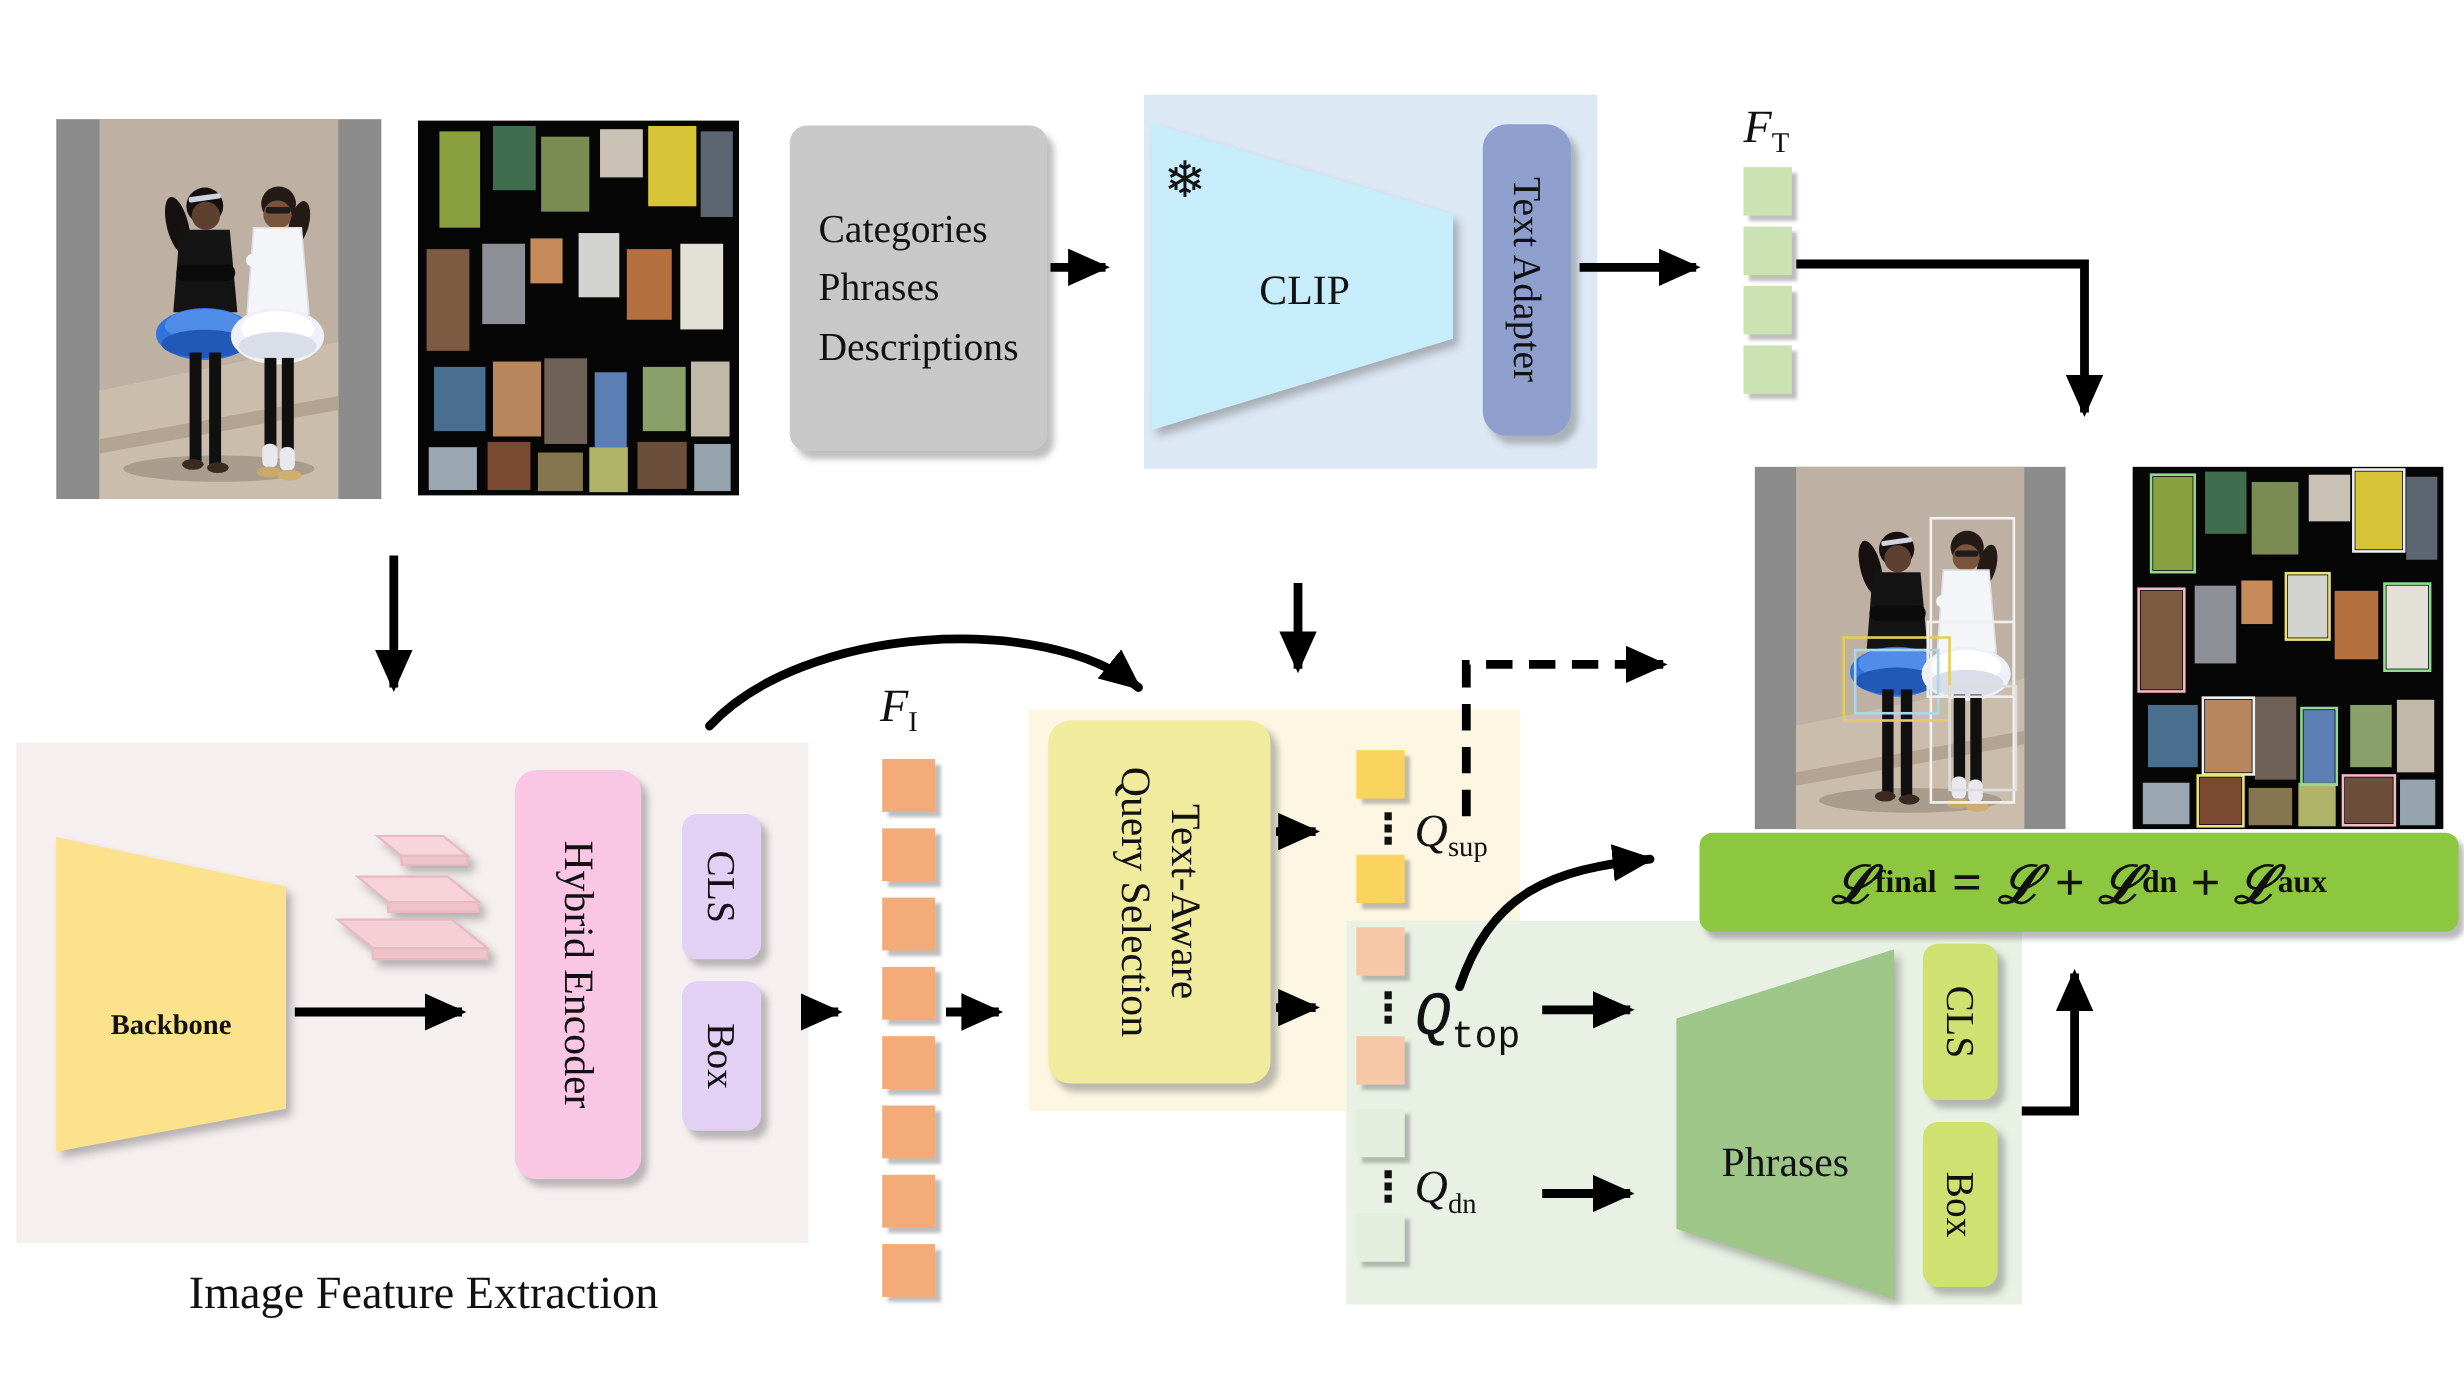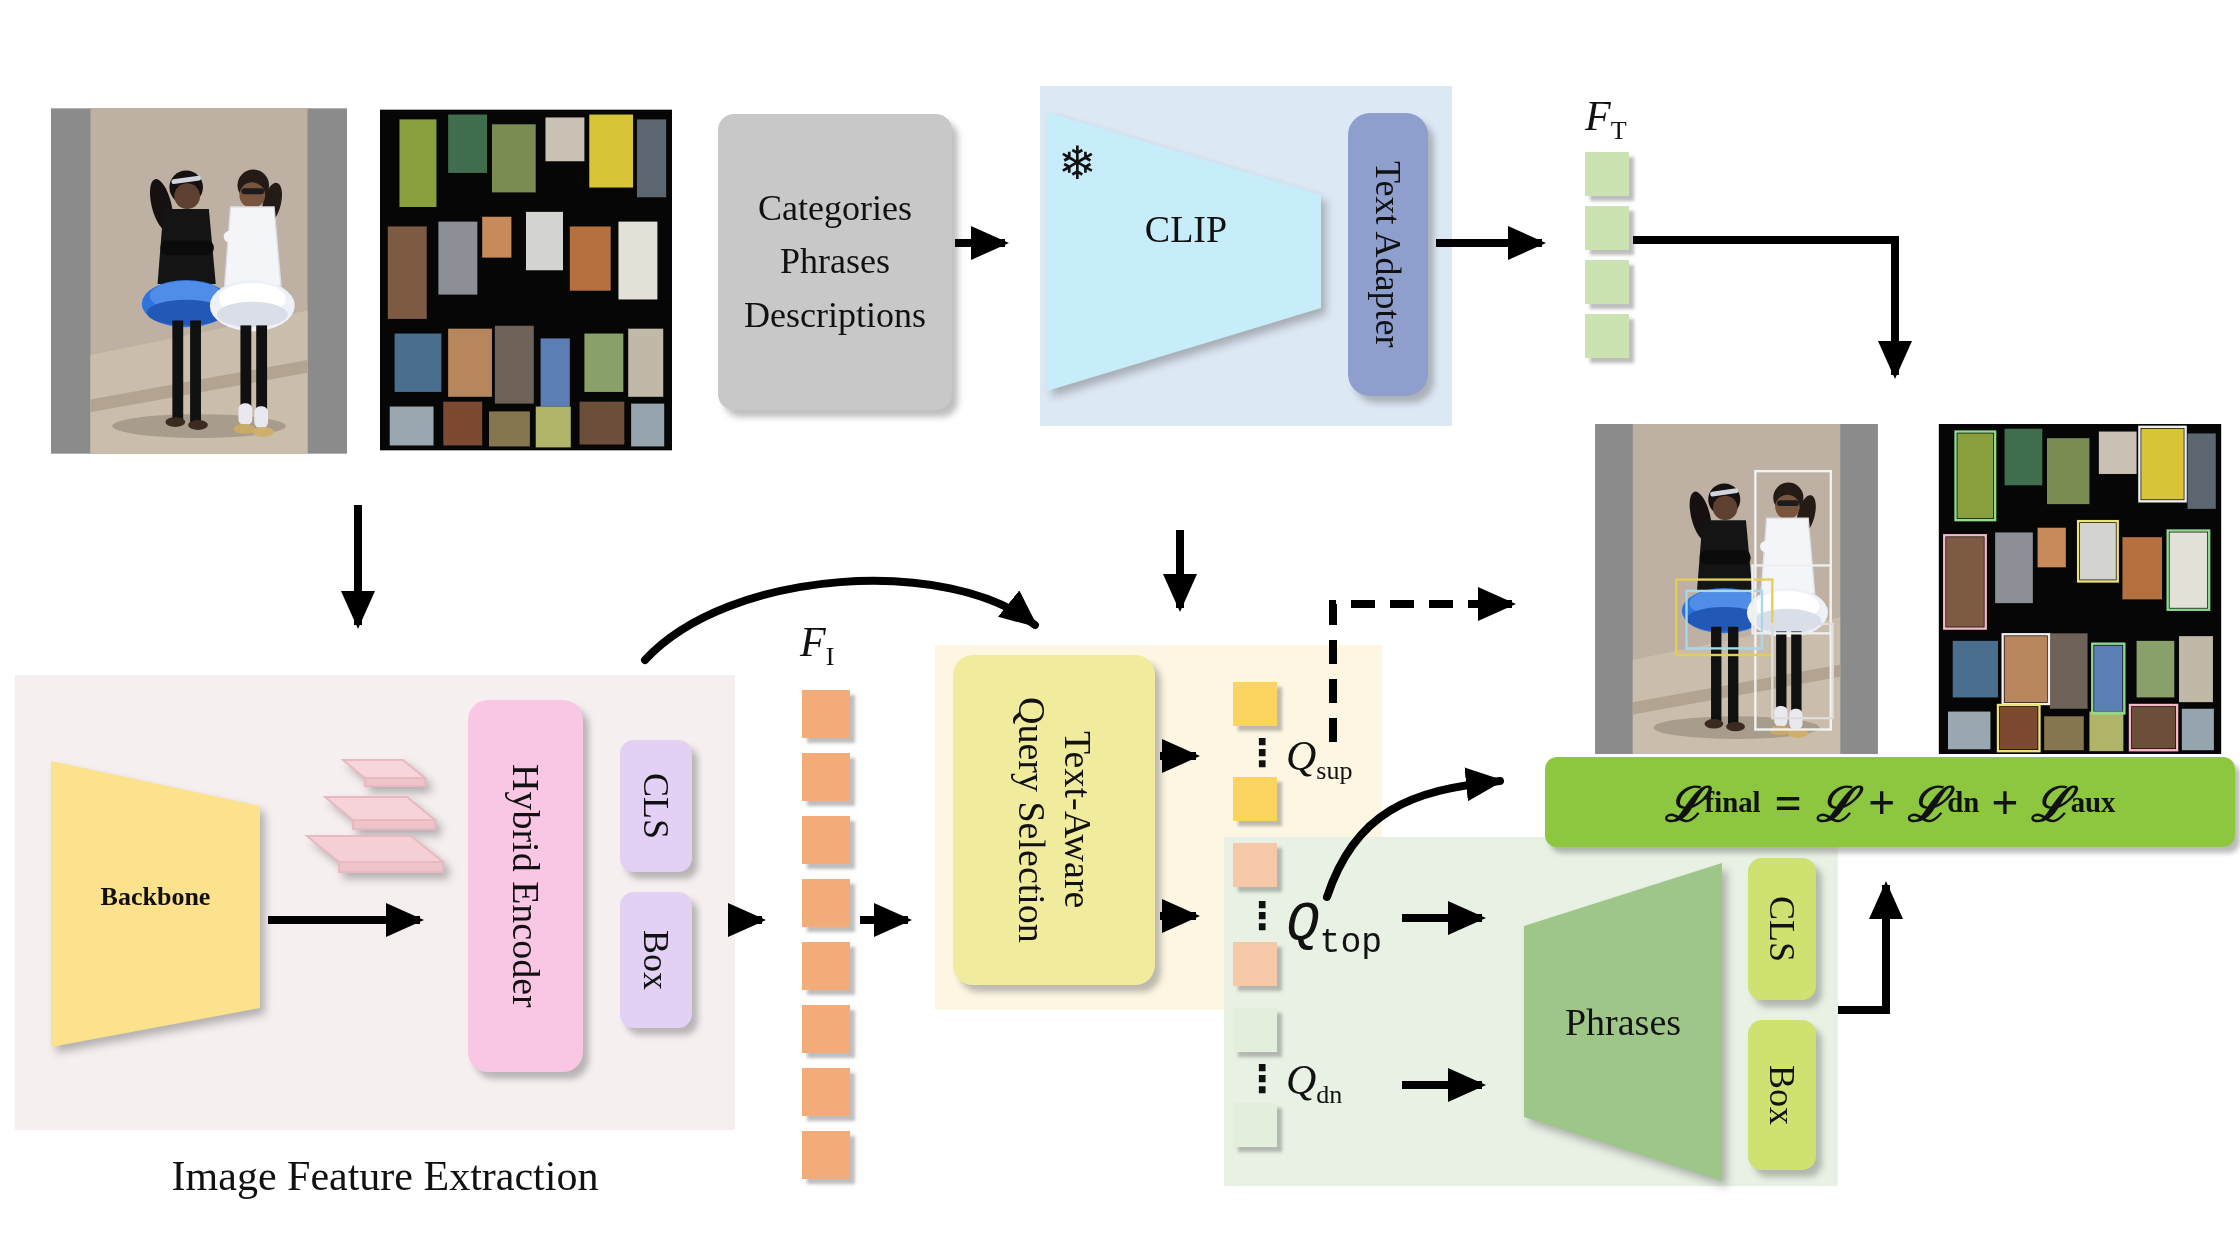--- a/index.html
+++ b/index.html
@@ -37,21 +37,21 @@
     position:absolute; z-index:4; font-size:38px; font-weight:bold; color:#111;
     font-family:"DejaVu Sans",sans-serif; line-height:1;
   }
   
   .lbl{position:absolute; z-index:6; color:#111;}
   .math{font-style:italic;}
   .math sub{font-style:normal; font-size:.62em;}
   .seclabel{font-size:42px; text-align:center;}
   .photo{position:absolute; z-index:3;}
   .shape{position:absolute; z-index:3; filter:drop-shadow(5px 6px 4px rgba(100,100,100,.45));}
-  .shape-label{position:absolute; z-index:5; text-align:center;}
+  .shape-label{position:absolute; z-index:5; text-align:center;margin-top:35px;}
   #arrows{position:absolute; left:0; top:0; z-index:5; pointer-events:none;}
   .lossbox{
     position:absolute; z-index:6; background:#8dc63f; border-radius:12px;
     box-shadow:5px 6px 5px rgba(120,120,120,.5);
     display:flex; align-items:center; justify-content:center;
     font-size:48px; font-weight:bold;
   }
   .lossbox .scr{font-style:italic;}
   .lossbox sub{font-size:.6em; font-weight:bold;}
   .snow{font-family:"DejaVu Sans",sans-serif; font-size:46px; line-height:1;}
@@ -179,21 +179,21 @@
         <use href="#girls-det"></use>
       </svg>
   </div>
   <div class="photo" style="left:1927px; top:424px;">
     <svg width="306" height="330">
         <use href="#mosaic-det"></use>
       </svg>
   </div>
 
   <div class="rbox" style="left:718px; top:114px; width:234px; height:296px; background:#c9c8c8; border-radius:16px;">
-    <div style="text-align:center; font-size:36px; line-height:1.48;">
+    <div style="text-align:left; font-size:36px; line-height:1.48;">
       <div>Categories</div>
       <div>Phrases</div>
       <div>Descriptions</div>
     </div>
   </div>
 
   <svg class="shape" style="left:1045px; top:110px;" width="282" height="286">
     <polygon points="2,2 276,85 276,198 2,281" fill="#c7ecfa"></polygon>
   </svg>
   <div class="lbl snow" style="left:1058px; top:140px;">❄</div>

